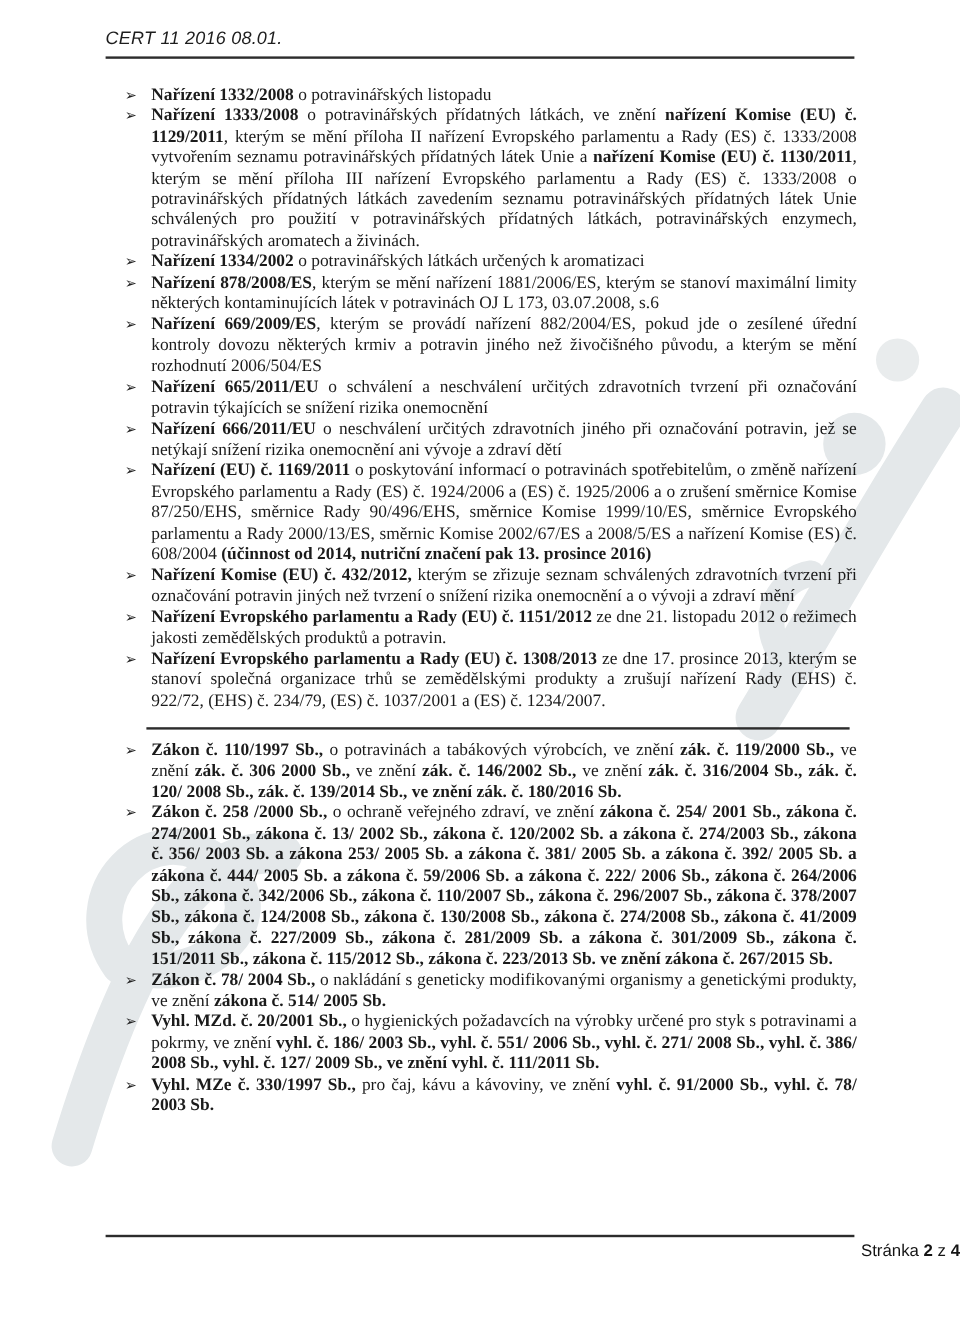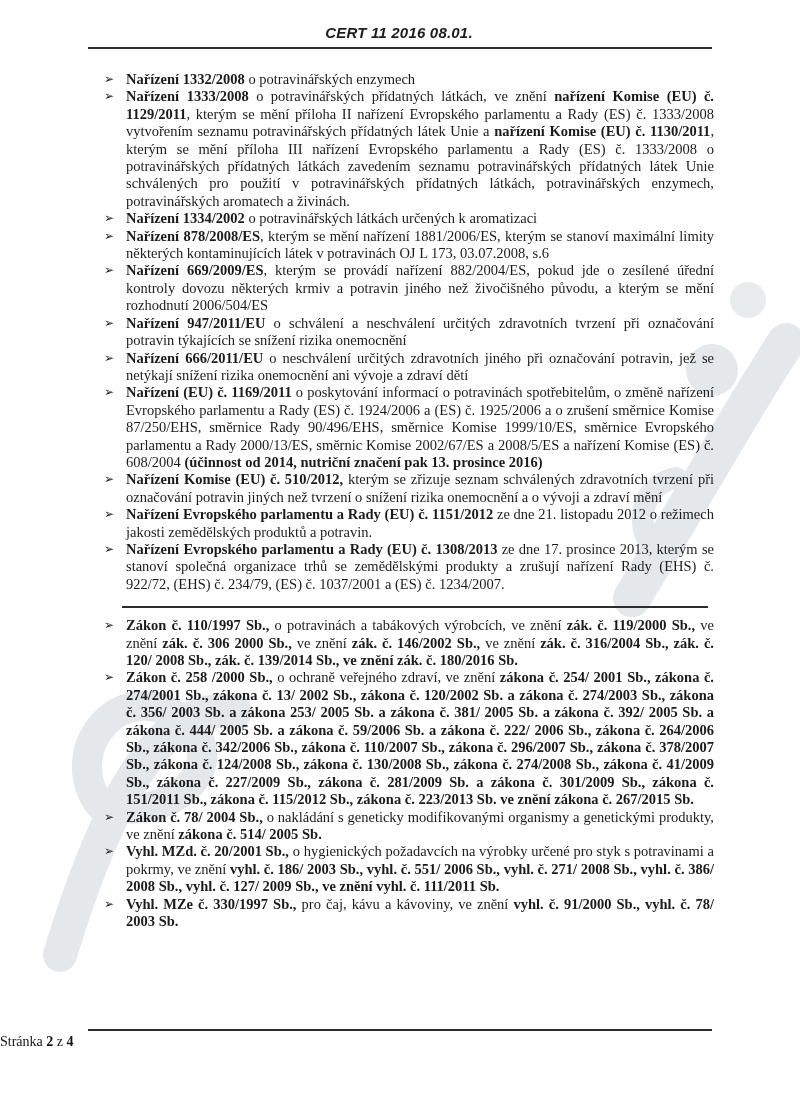--- a/index.html
+++ b/index.html
@@ -13,23 +13,23 @@
   }
   .watermark {
     position: absolute; inset: 0;
     z-index: 0;
     pointer-events: none;
   }
   .page { position: absolute; inset: 0; z-index: 1; }
 
   .doc-header {
     position: absolute; top: 24px; left: 88px; right: 90px;
-    text-align: center;
+    text-align: left;
     font-family: "Liberation Sans", sans-serif;
-    font-style: italic; font-weight: bold;
+    font-style: italic; font-weight: normal;
     font-size: 15px; letter-spacing: 0.2px;
     color: #1d1d1d;
   }
   .header-rule {
     position: absolute; top: 47px; left: 88px; right: 88px;
     border-top: 2px solid #2c2c2c;
   }
 
   .content {
     position: absolute; top: 71px; left: 88px; width: 626px;
@@ -53,22 +53,22 @@
     border-top: 2px solid #2c2c2c;
     margin: 13px 6px 9px 34px;
   }
 
   .footer-rule {
     position: absolute; top: 1029px; left: 88px; right: 88px;
     border-top: 2px solid #2c2c2c;
   }
   .page-indicator {
     position: absolute; top: 1034px; left: 0; right: 0;
-    text-align: left;
-    font-family: Liberation Serif, serif;
+    text-align: right;
+    font-family: Liberation Sans, sans-serif;
     font-size: 14px; color: #141414;
   }
 </style>
 </head>
 <body>
 
 <div class="watermark">
   <svg width="800" height="1100" viewBox="0 0 800 1100" xmlns="http://www.w3.org/2000/svg">
     <g fill="none" stroke="#e4e8ea" stroke-linecap="round">
       <path d="M 60 955 C 110 790, 165 700, 235 712" stroke-width="34"></path>
@@ -80,29 +80,29 @@
     </g>
   </svg>
 </div>
 
 <div class="page">
   <div class="doc-header">CERT 11 2016 08.01.</div>
   <div class="header-rule"></div>
 
   <div class="content">
     <div>
-        <div class="item"><span class="bullet">➢</span><span class="b">Nařízení 1332/2008</span><span> o potravinářských enzymech</span></div>
+        <div class="item"><span class="bullet">➢</span><span class="b">Nařízení 1332/2008</span><span> o potravinářských listopadu</span></div>
         <div class="item"><span class="bullet">➢</span><span class="b">Nařízení 1333/2008</span><span> o potravinářských přídatných látkách, ve znění </span><span class="b">nařízení Komise (EU) č. 1129/2011</span><span>, kterým se mění příloha II nařízení Evropského parlamentu a Rady (ES) č. 1333/2008 vytvořením seznamu potravinářských přídatných látek Unie a </span><span class="b">nařízení Komise (EU) č. 1130/2011</span><span>, kterým se mění příloha III nařízení Evropského parlamentu a Rady (ES) č. 1333/2008 o potravinářských přídatných látkách zavedením seznamu potravinářských přídatných látek Unie schválených pro použití v potravinářských přídatných látkách, potravinářských enzymech, potravinářských aromatech a živinách.</span></div>
         <div class="item"><span class="bullet">➢</span><span class="b">Nařízení 1334/2002</span><span> o potravinářských látkách určených k aromatizaci</span></div>
         <div class="item"><span class="bullet">➢</span><span class="b">Nařízení 878/2008/ES</span><span>, kterým se mění nařízení 1881/2006/ES, kterým se stanoví maximální limity některých kontaminujících látek v potravinách  OJ L 173, 03.07.2008, s.6</span></div>
         <div class="item"><span class="bullet">➢</span><span class="b">Nařízení 669/2009/ES</span><span>, kterým se provádí nařízení  882/2004/ES, pokud jde o zesílené úřední kontroly dovozu některých krmiv a potravin jiného než živočišného původu, a kterým se mění rozhodnutí 2006/504/ES</span></div>
-        <div class="item"><span class="bullet">➢</span><span class="b">Nařízení 947/2011/EU</span><span> o schválení a neschválení určitých zdravotních tvrzení při označování potravin týkajících se snížení rizika onemocnění</span></div>
+        <div class="item"><span class="bullet">➢</span><span class="b">Nařízení 665/2011/EU</span><span> o schválení a neschválení určitých zdravotních tvrzení při označování potravin týkajících se snížení rizika onemocnění</span></div>
         <div class="item"><span class="bullet">➢</span><span class="b">Nařízení 666/2011/EU</span><span> o neschválení určitých zdravotních jiného při označování potravin, jež se netýkají snížení rizika onemocnění ani vývoje a zdraví dětí</span></div>
         <div class="item"><span class="bullet">➢</span><span class="b">Nařízení (EU) č. 1169/2011</span><span>  o poskytování informací o potravinách spotřebitelům, o změně nařízení Evropského parlamentu a Rady (ES) č. 1924/2006 a (ES) č. 1925/2006 a o zrušení směrnice Komise 87/250/EHS, směrnice Rady 90/496/EHS, směrnice Komise 1999/10/ES, směrnice Evropského parlamentu a Rady 2000/13/ES, směrnic Komise 2002/67/ES a 2008/5/ES a nařízení Komise (ES) č. 608/2004 </span><span class="b u">(účinnost od 2014, nutriční značení pak 13. prosince 2016)</span></div>
-        <div class="item"><span class="bullet">➢</span><span class="b">Nařízení Komise (EU) č. 510/2012,</span><span> kterým se zřizuje seznam schválených zdravotních tvrzení při označování potravin jiných než tvrzení o snížení rizika onemocnění a o vývoji a zdraví mění</span></div>
+        <div class="item"><span class="bullet">➢</span><span class="b">Nařízení Komise (EU) č. 432/2012,</span><span> kterým se zřizuje seznam schválených zdravotních tvrzení při označování potravin jiných než tvrzení o snížení rizika onemocnění a o vývoji a zdraví mění</span></div>
         <div class="item"><span class="bullet">➢</span><span class="b">Nařízení Evropského parlamentu a Rady (EU) č. 1151/2012</span><span> ze dne 21. listopadu 2012 o režimech jakosti zemědělských produktů a potravin.</span></div>
         <div class="item"><span class="bullet">➢</span><span class="b">Nařízení Evropského parlamentu a Rady (EU) č. 1308/2013</span><span> ze dne 17. prosince 2013, kterým se stanoví společná organizace trhů se zemědělskými produkty a zrušují nařízení Rady (EHS) č. 922/72, (EHS) č. 234/79, (ES) č. 1037/2001 a (ES) č. 1234/2007.</span></div>
       </div>
     <hr class="section-divider">
     <div>
         <div class="item"><span class="bullet">➢</span><span class="b">Zákon č. 110/1997 Sb.,</span><span> o potravinách a tabákových výrobcích, ve znění </span><span class="b">zák. č. 119/2000 Sb.,</span><span> ve znění </span><span class="b">zák. č. 306 2000 Sb.,</span><span> ve znění </span><span class="b">zák. č. 146/2002 Sb.,</span><span> ve znění </span><span class="b">zák. č. 316/2004 Sb., zák. č. 120/ 2008 Sb., zák. č. 139/2014 Sb., ve znění zák. č. 180/2016 Sb.</span></div>
         <div class="item"><span class="bullet">➢</span><span class="b">Zákon č. 258 /2000 Sb.,</span><span> o ochraně veřejného zdraví, ve znění </span><span class="b">zákona č. 254/ 2001 Sb., zákona č. 274/2001 Sb., zákona č. 13/ 2002 Sb., zákona č. 120/2002 Sb. a zákona č. 274/2003 Sb., zákona č. 356/ 2003 Sb. a zákona 253/ 2005 Sb. a zákona č. 381/ 2005 Sb. a zákona č. 392/ 2005 Sb. a zákona č. 444/ 2005 Sb. a zákona č. 59/2006 Sb. a zákona č. 222/ 2006 Sb., zákona č. 264/2006 Sb., zákona č. 342/2006 Sb., zákona č. 110/2007 Sb., zákona č. 296/2007 Sb., zákona č. 378/2007 Sb., zákona č. 124/2008 Sb., zákona č. 130/2008 Sb., zákona č. 274/2008 Sb., zákona č. 41/2009 Sb., zákona č. 227/2009 Sb., zákona č. 281/2009 Sb. a zákona č. 301/2009 Sb., zákona č. 151/2011 Sb., zákona č. 115/2012 Sb., zákona č. 223/2013 Sb. ve znění zákona č. 267/2015 Sb.</span></div>
         <div class="item"><span class="bullet">➢</span><span class="b">Zákon č. 78/ 2004 Sb.,</span><span> o nakládání s geneticky modifikovanými organismy a genetickými produkty, ve znění </span><span class="b">zákona č. 514/ 2005 Sb.</span></div>
         <div class="item"><span class="bullet">➢</span><span class="b">Vyhl. MZd. č. 20/2001 Sb.,</span><span> o hygienických požadavcích na výrobky určené pro styk s potravinami a pokrmy, ve znění </span><span class="b">vyhl. č. 186/ 2003 Sb., vyhl. č. 551/ 2006 Sb., vyhl. č. 271/ 2008 Sb., vyhl. č. 386/ 2008 Sb., vyhl. č. 127/ 2009 Sb., ve znění vyhl. č. 111/2011 Sb.</span></div>
         <div class="item"><span class="bullet">➢</span><span class="b">Vyhl. MZe č. 330/1997 Sb.,</span><span> pro čaj, kávu a kávoviny, ve znění </span><span class="b">vyhl. č. 91/2000 Sb., vyhl. č. 78/ 2003 Sb.</span></div>

